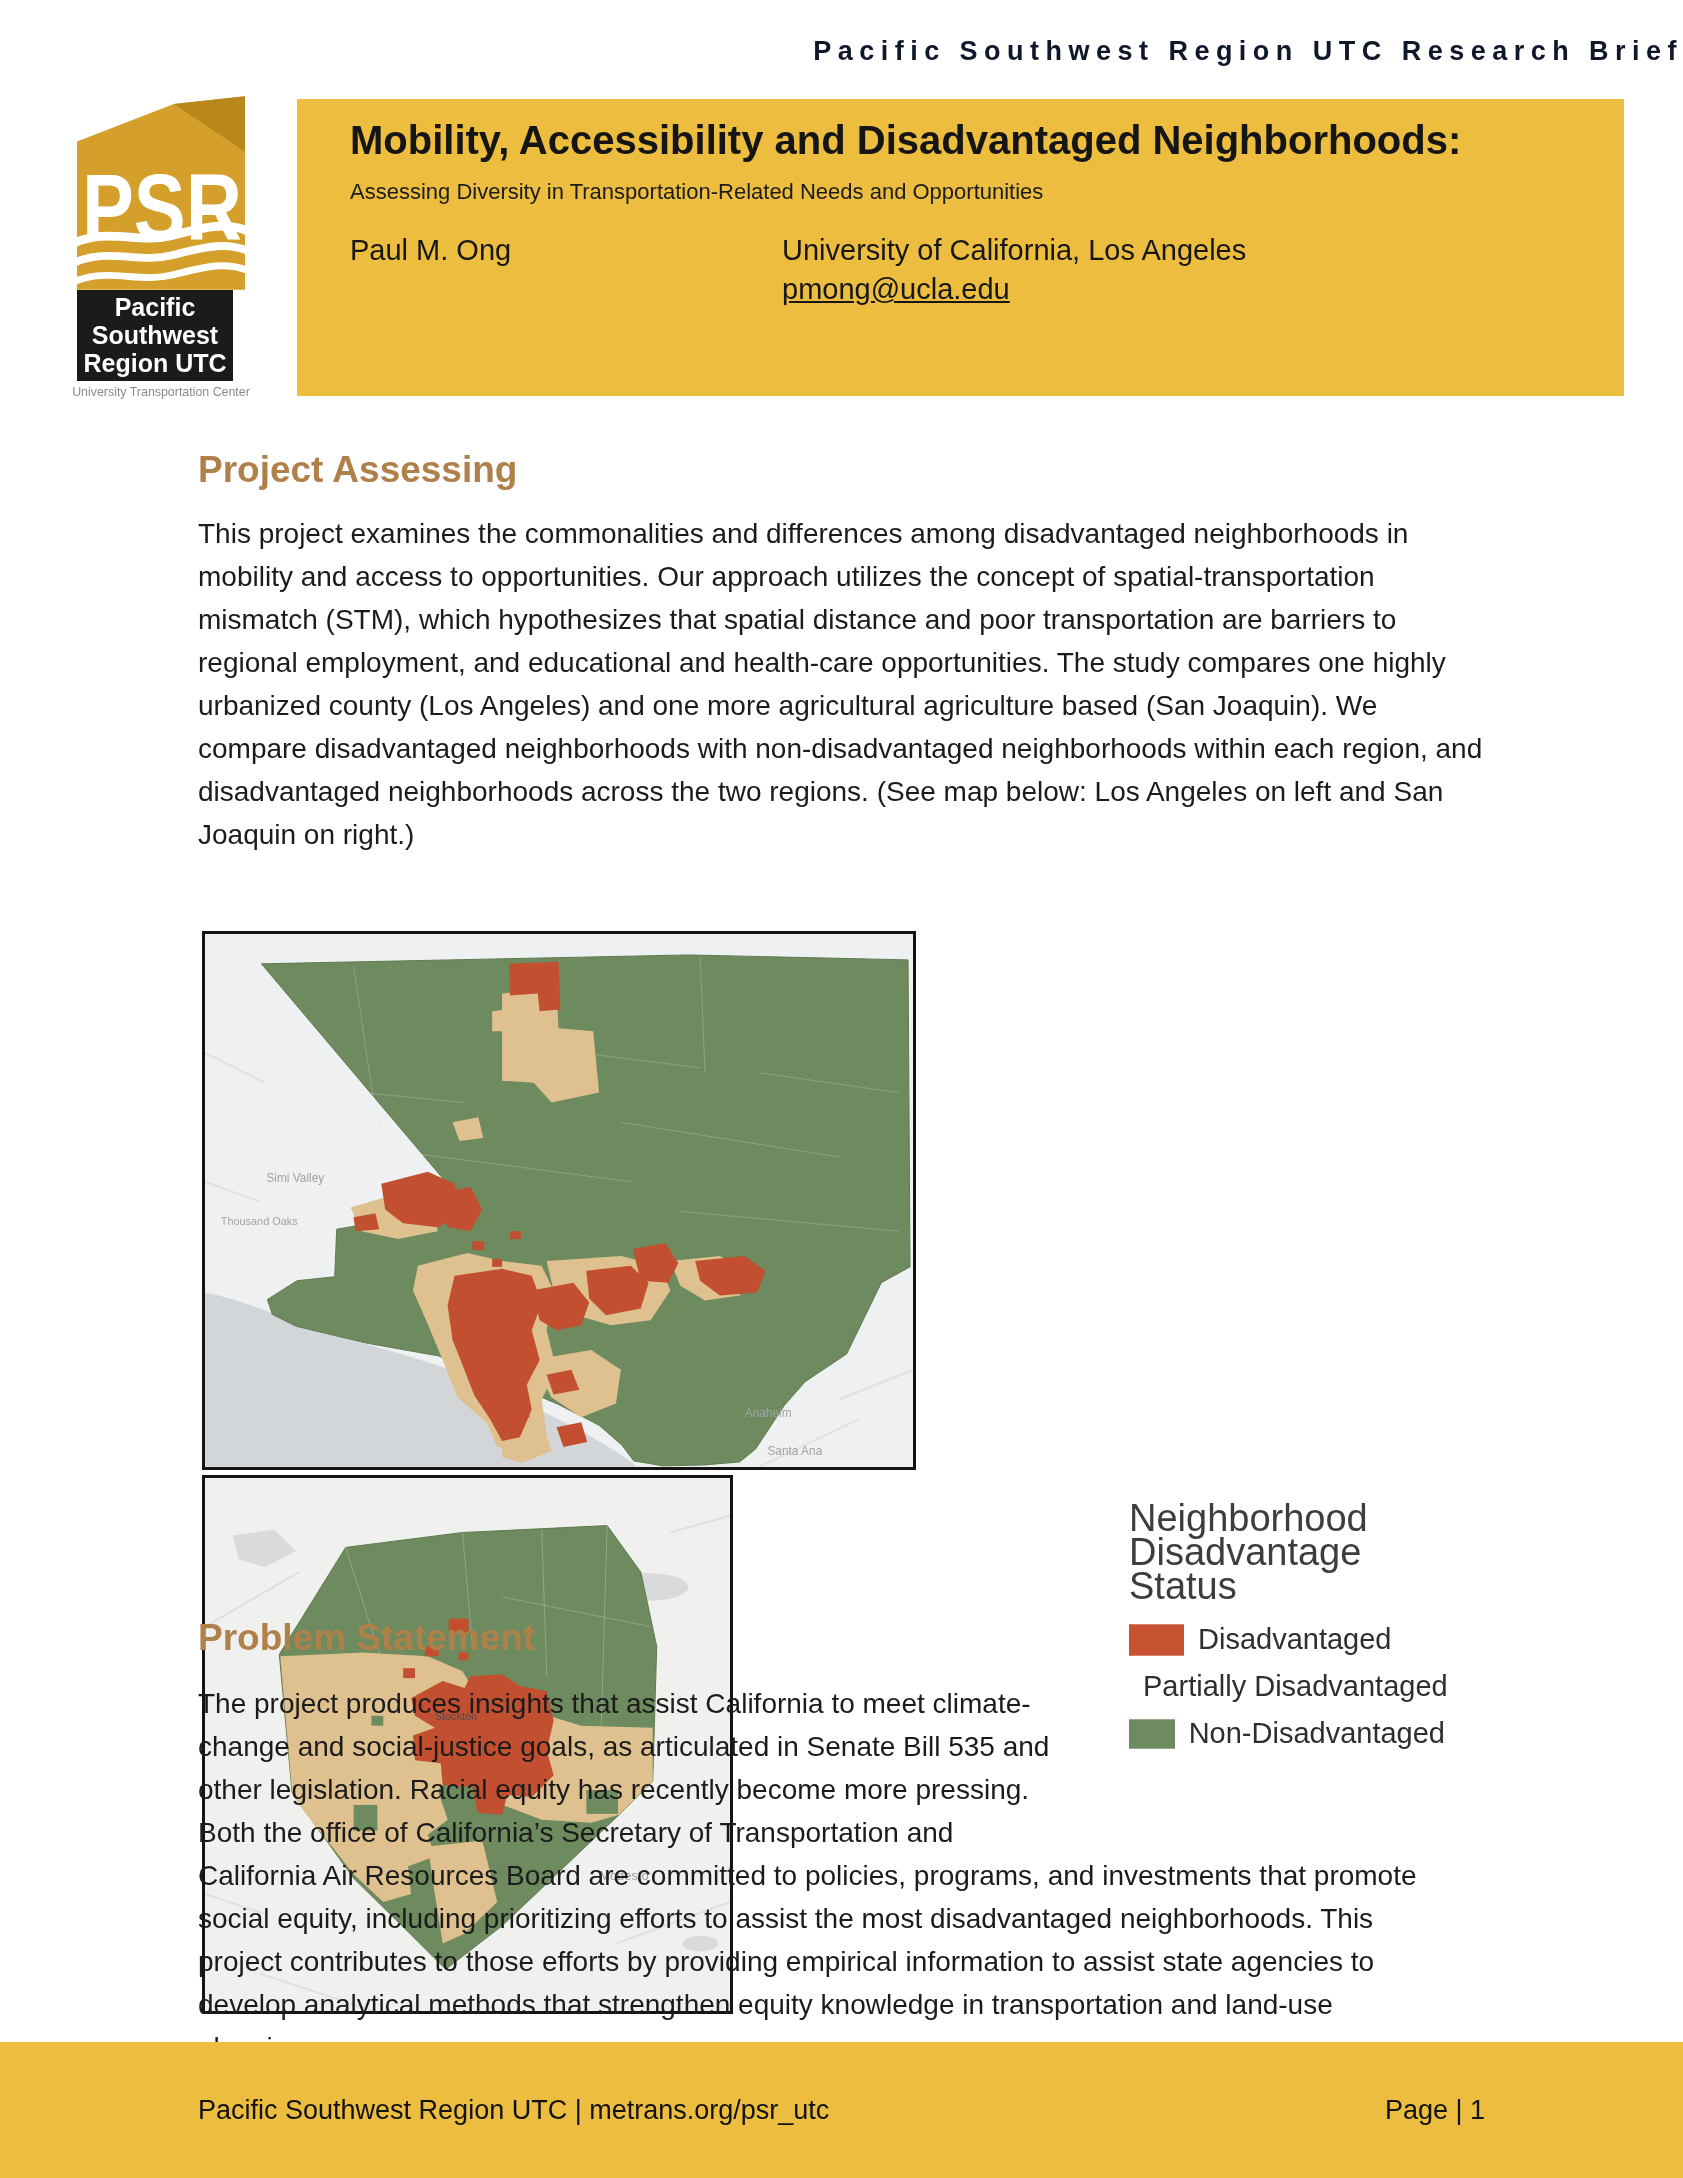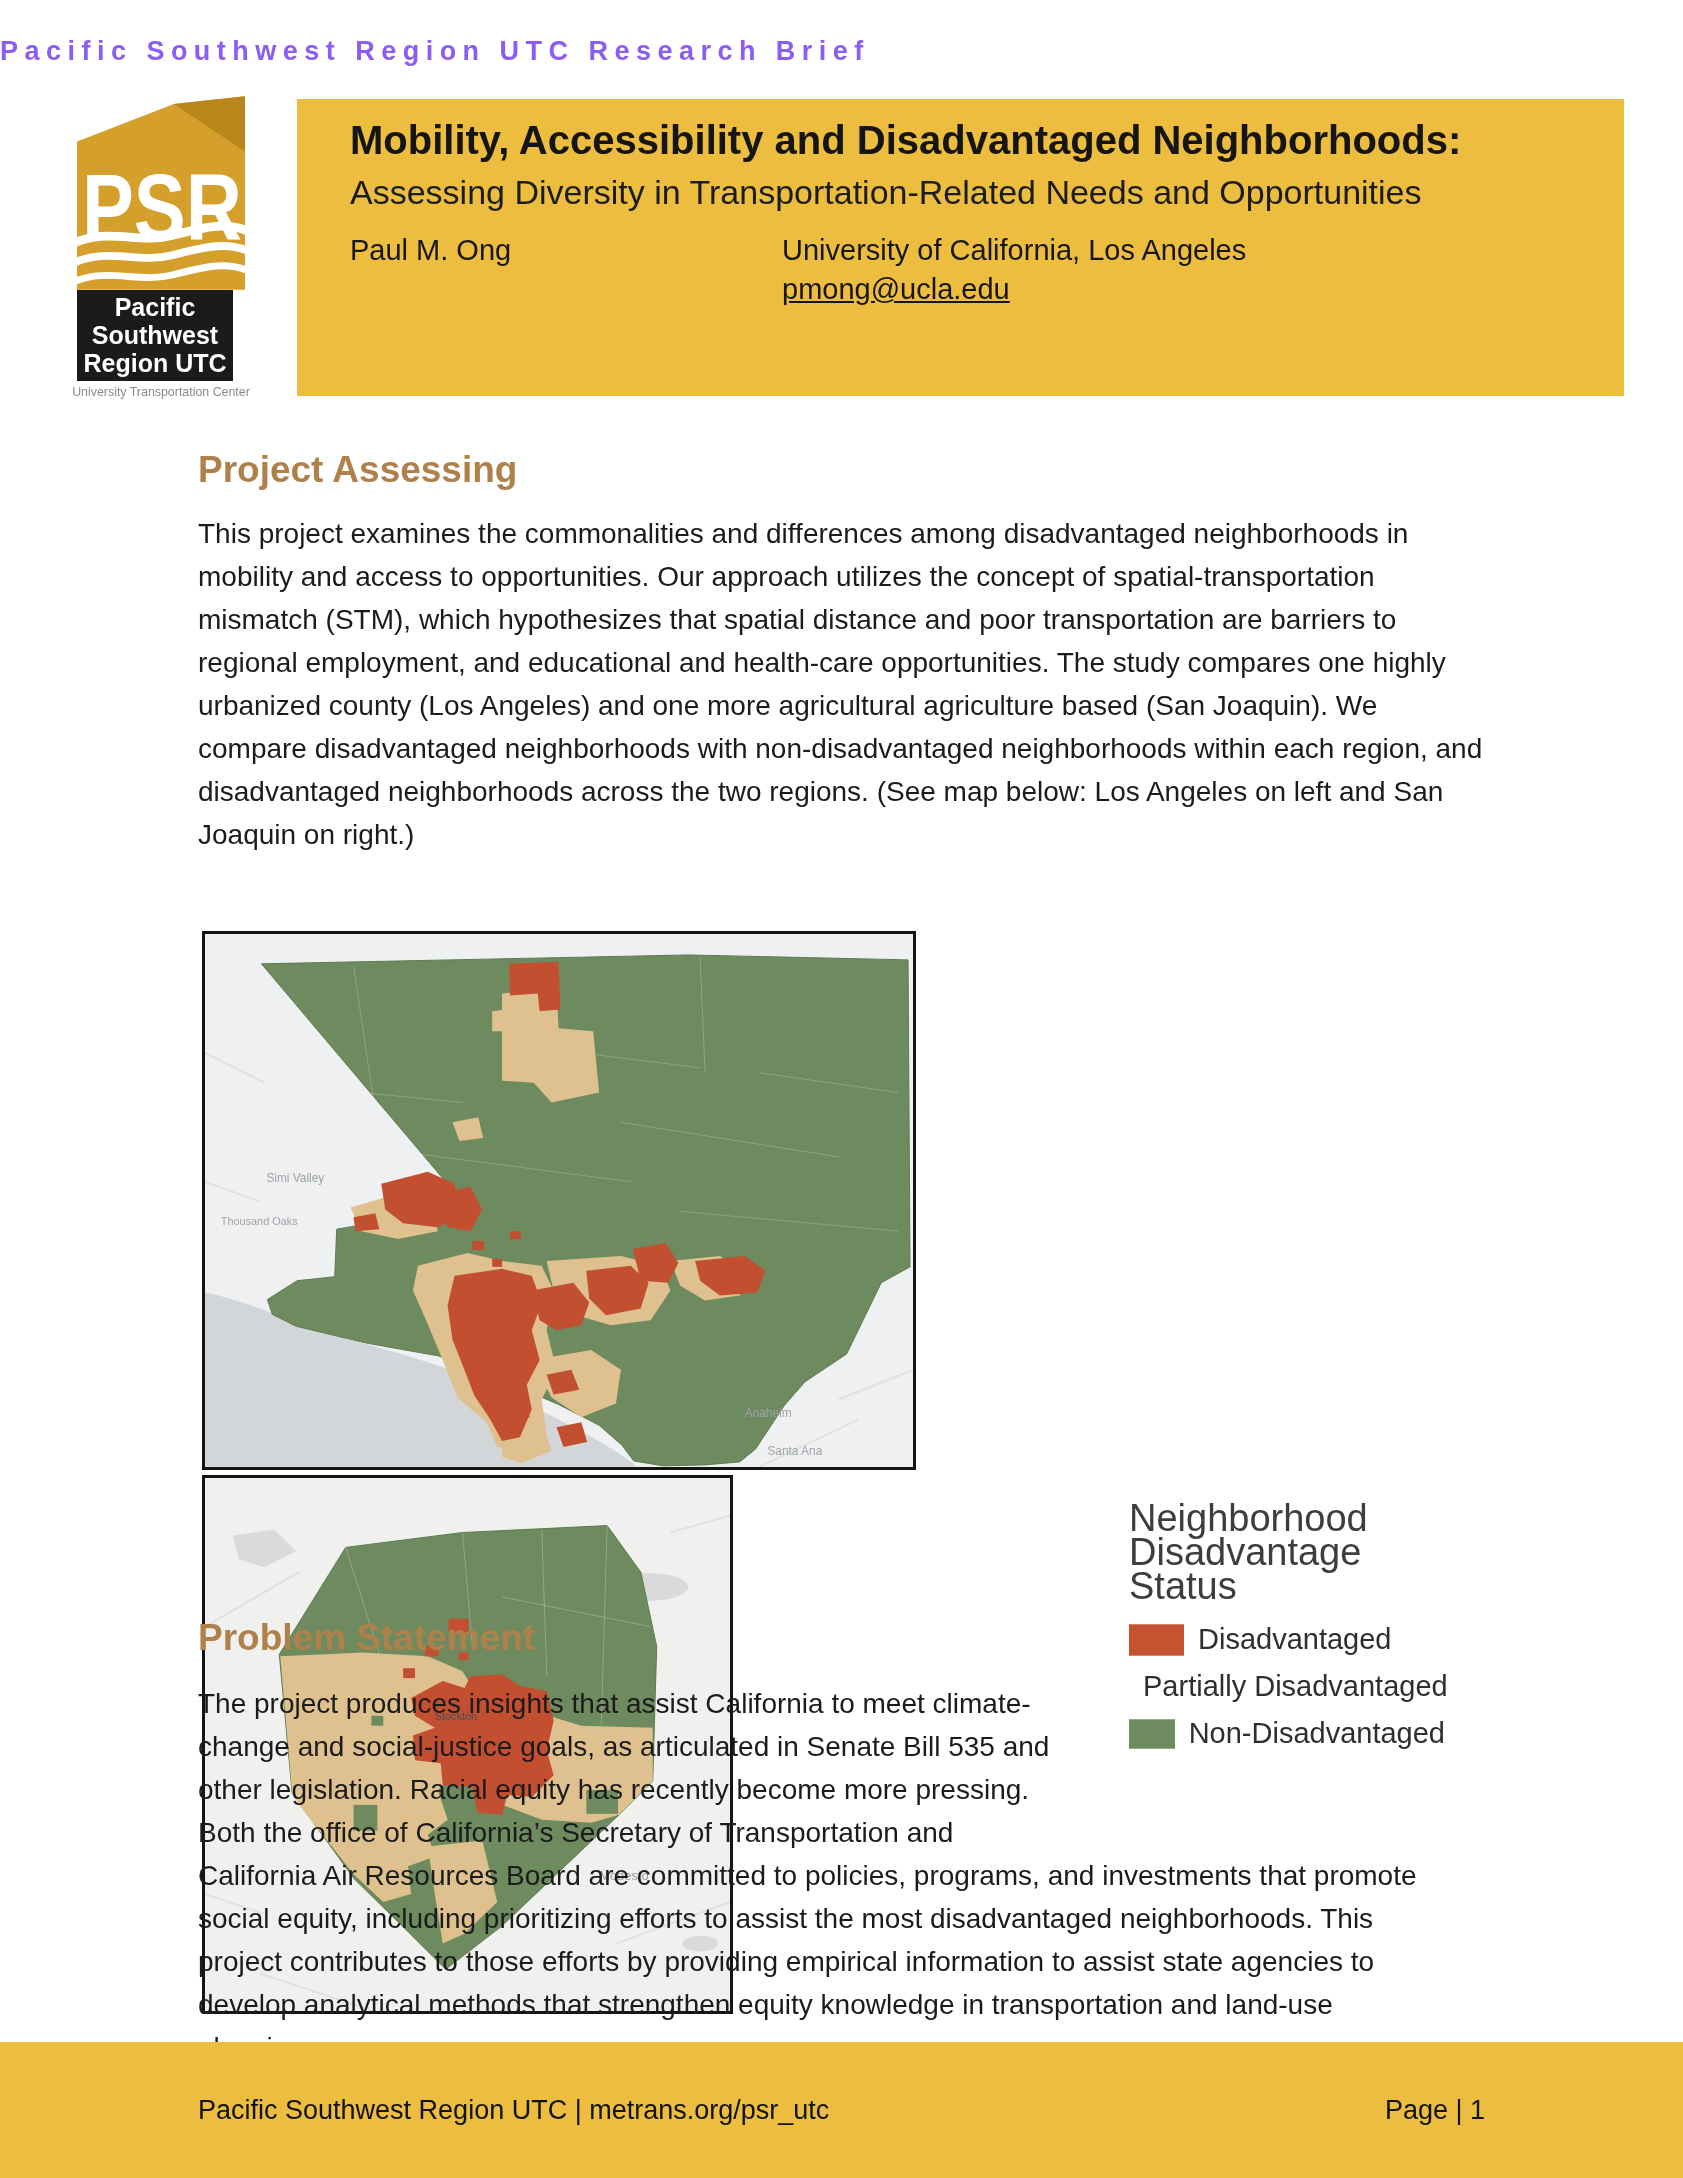--- a/index.html
+++ b/index.html
@@ -1,27 +1,27 @@
 <!DOCTYPE html>
 <html><head>
 <meta charset="utf-8">
 <style>
   html,body{margin:0;padding:0;background:#ffffff;}
   .page{position:relative;width:1683px;height:2178px;background:#ffffff;overflow:hidden;
         font-family:"Liberation Sans", sans-serif;color:#1b1b1b;}
 
   
-  .kicker{position:absolute;top:36px;left:0;width:1683px;text-align:left;
-          font-size:27px;font-weight:bold;letter-spacing:0.24em;color:#8b5cf6;}
+  .kicker{position:absolute;top:36px;left:0;width:1683px;text-align:right;
+          font-size:27px;font-weight:bold;letter-spacing:0.24em;color:#0f172a;}
 
   
   .banner{position:absolute;left:297px;top:99px;width:1327px;height:297px;
           background:#ecbd3e;box-sizing:border-box;padding:16px 20px 0 53px;}
   .banner-title{font-size:40px;font-weight:bold;color:#151515;line-height:51px;margin:0;}
-  .banner-subtitle{font-size:34px;font-weight:normal;color:#1c1c1c;line-height:44px;margin:4px 0 0 0;}
+  .banner-subtitle{font-size:22px;font-weight:normal;color:#1c1c1c;line-height:44px;margin:4px 0 0 0;}
   .author-row{display:flex;margin-top:20px;font-size:29px;color:#161616;}
   .author-name{width:432px;}
   .affil a, .affil .email{color:#161616;}
   .email{display:inline-block;margin-top:6px;text-decoration:underline;cursor:pointer;}
 
   
   .logo{position:absolute;left:77px;top:94px;width:156px;}
   .logo-gold{display:block;}
   .logo-black{background:#1d1b19;color:#ffffff;text-align:center;
               font-weight:bold;font-size:25px;line-height:28px;padding:3px 0 4px 0;}

